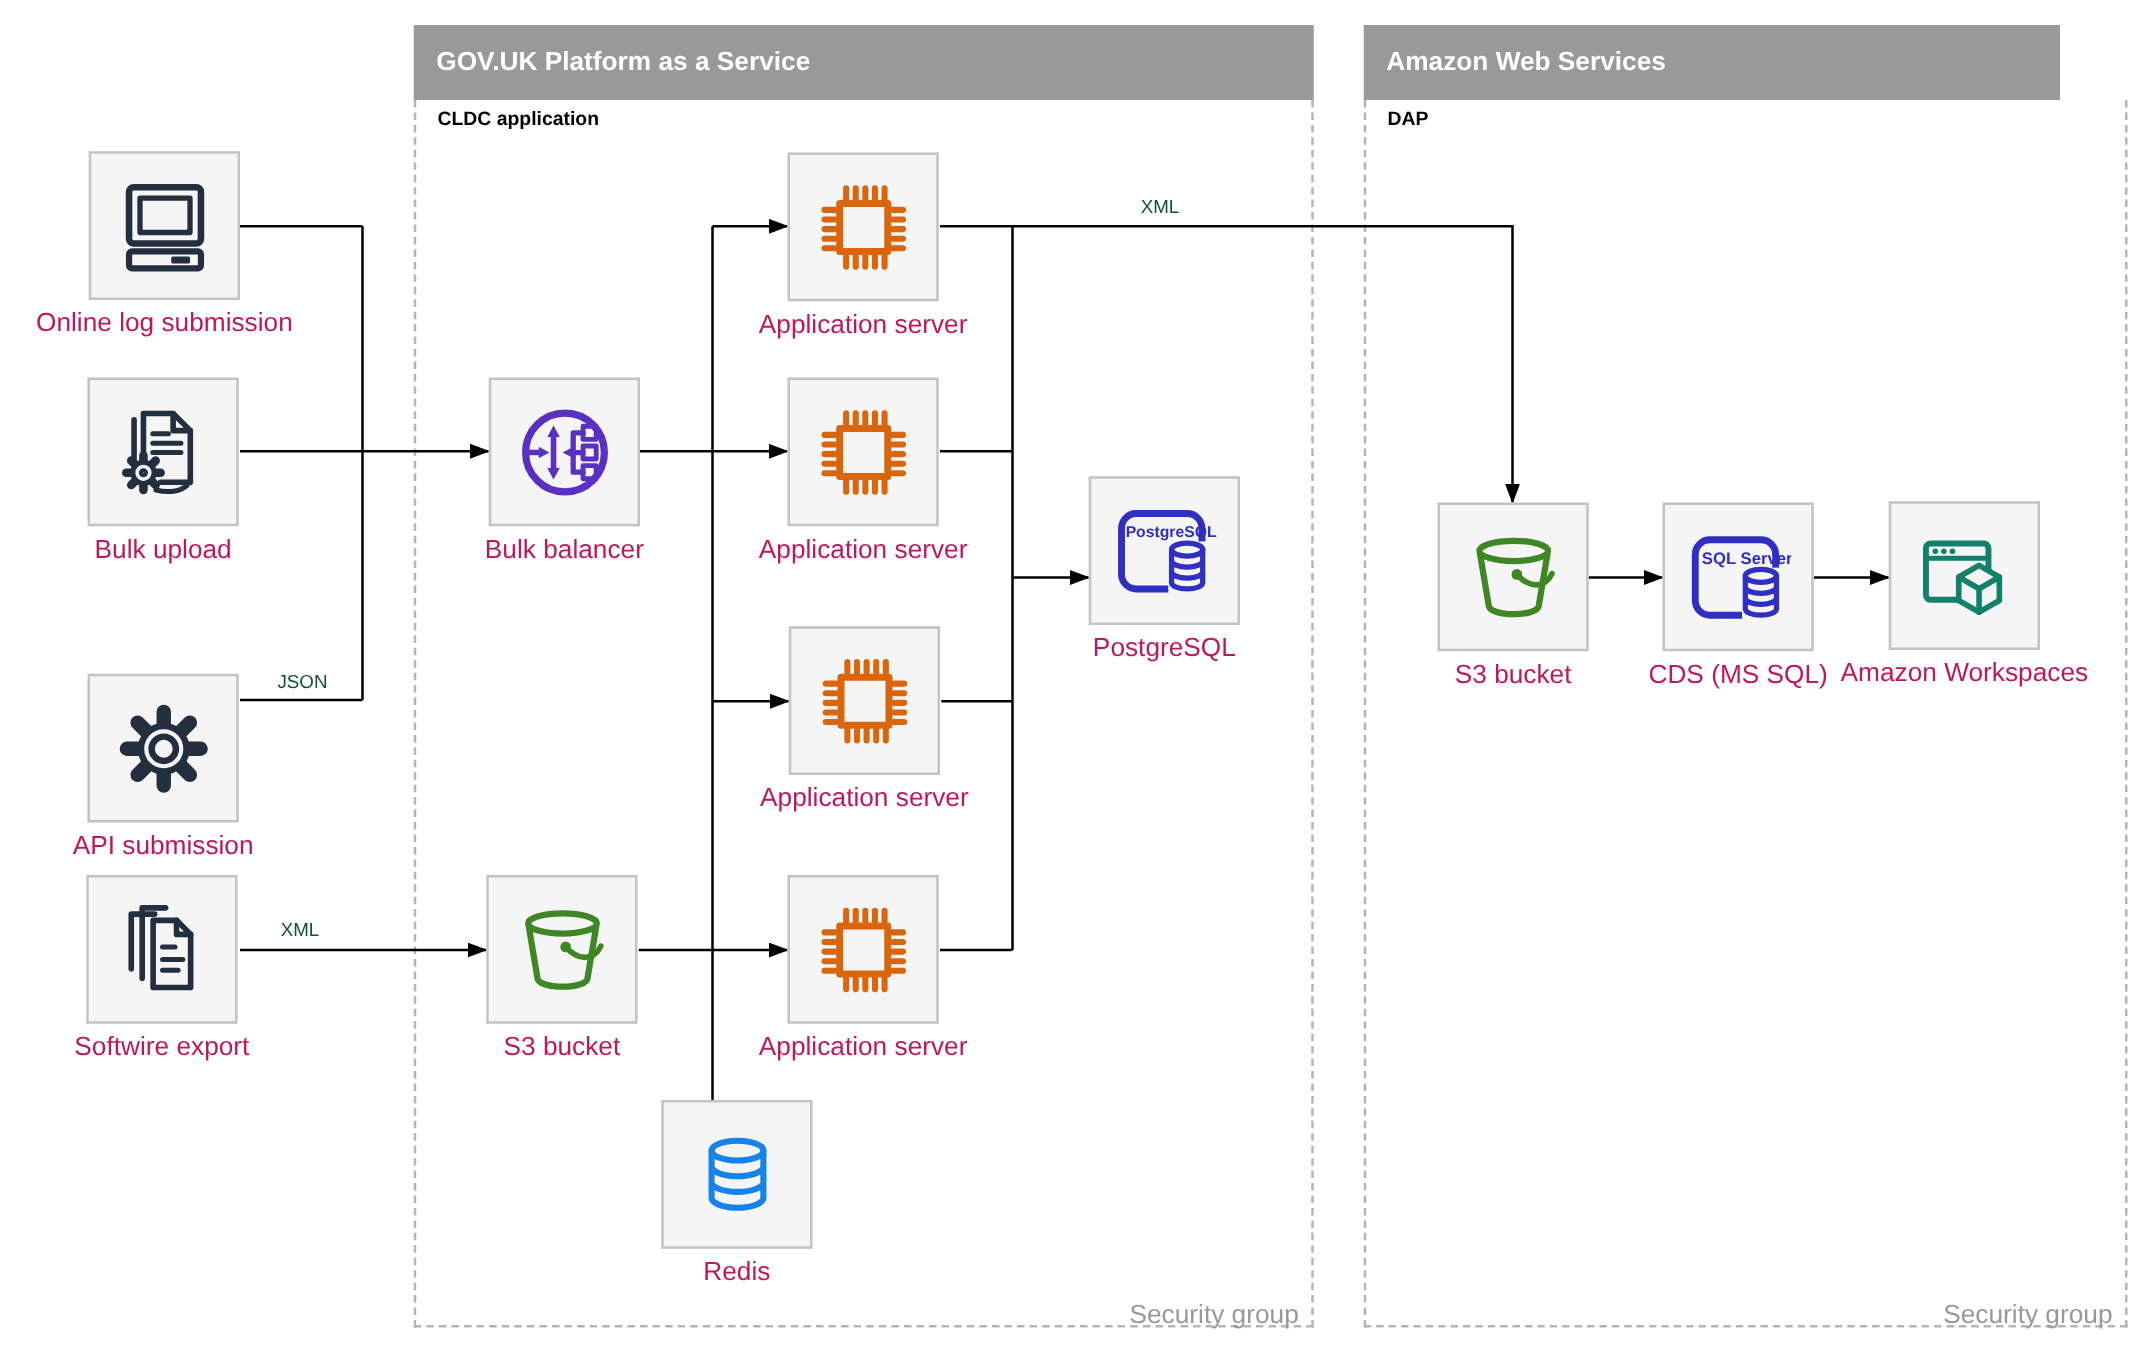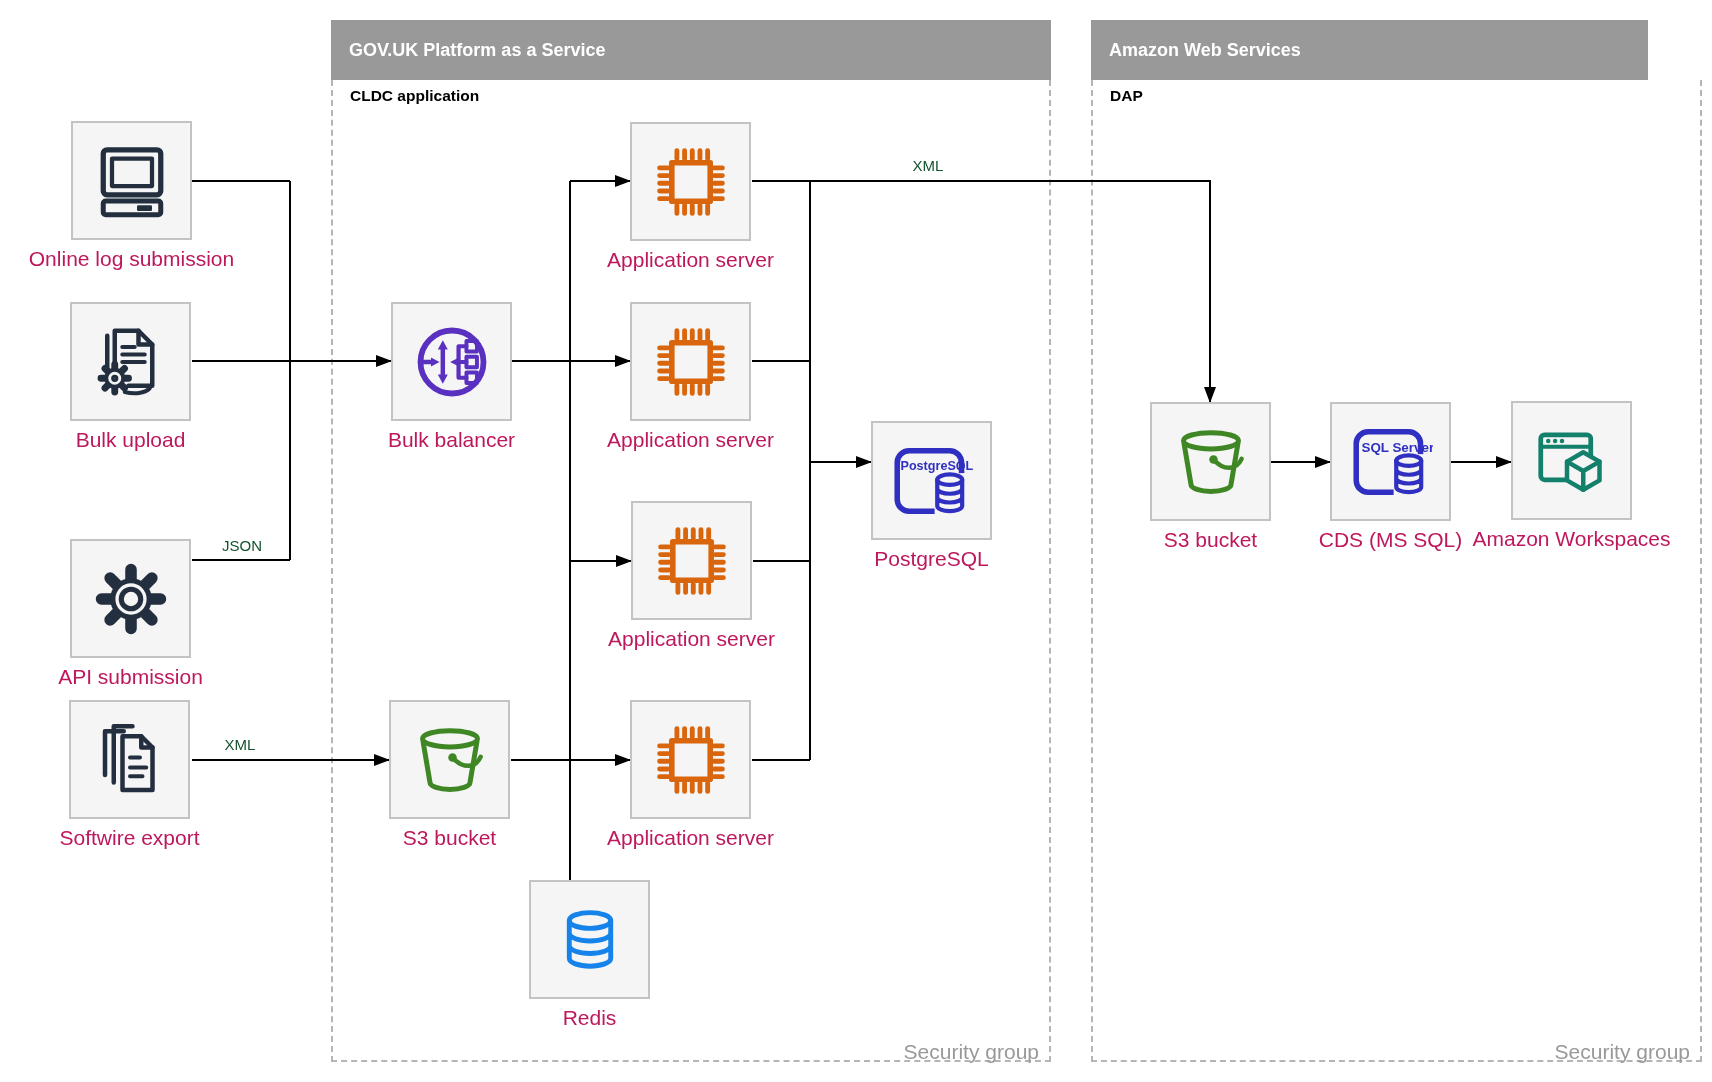--- a/index.html
+++ b/index.html
@@ -6,21 +6,21 @@
     --c-header_gray:#999999; --c-node_fill:#f5f5f5; --c-node_border:#c3c3c3;
     --c-dark_icon:#232f3e; --c-orange:#d9660d; --c-purple:#5a30c1; --c-green:#3f8624;
     --c-indigo:#2f2fc1; --c-redis_blue:#1583e9; --c-teal:#12806b;
     --c-edge_black:#000000; --c-dashed_border:#b5b5b5; --c-muted_text:#999999;
   }
   html,body{margin:0;padding:0;background:#fff;}
   .canvas{position:relative;width:1712px;height:1082px;background:#fff;
     font-family:"Liberation Sans","DejaVu Sans",sans-serif;overflow:hidden;}
 
   .group-header{position:absolute;height:60px;background:var(--c-header_gray);
-    color:#fff;font-size:18px;font-weight:bold;line-height:60px;padding-left:18px;
+    color:#fff;font-size:21px;font-weight:bold;line-height:60px;padding-left:18px;
     box-sizing:border-box;}
   .group-body{position:absolute;border:2px dashed var(--c-dashed_border);border-top:none;
     box-sizing:border-box;}
   .group-sublabel{position:absolute;font-size:15.5px;font-weight:bold;color:#000;}
   .group-footer{position:absolute;font-size:21px;color:var(--c-muted_text);}
 
   .edges{position:absolute;left:0;top:0;}
   .edges path{stroke:var(--c-edge_black);stroke-width:2;fill:none;}
 
   .node{position:absolute;}
@@ -219,21 +219,21 @@
         <rect class="sIc" x="17" y="17" width="30" height="30" stroke-width="4.4"></rect>
         <path class="sIc" d="M21,7.5 V14 M27,7.5 V14 M33,7.5 V14 M39,7.5 V14 M45,7.5 V14
                              M21,50 V56.5 M27,50 V56.5 M33,50 V56.5 M39,50 V56.5 M45,50 V56.5
                              M7.5,21 H14 M7.5,27 H14 M7.5,33 H14 M7.5,39 H14 M7.5,45 H14
                              M50,21 H56.5 M50,27 H56.5 M50,33 H56.5 M50,39 H56.5 M50,45 H56.5" stroke-width="3.8"></path>
       </svg>
     </div>
     <div class="nlabel">Application server</div>
   </div>
 
-  <div class="node" style="left:871px;top:421px;border-radius:14px;">
+  <div class="node" style="left:871px;top:381px;border-radius:14px;">
     <div class="nbox">
       <svg class="icon-indigo" width="84" height="84" viewBox="0 0 64 64">
         <rect class="sIc" x="5.5" y="9" width="49" height="46" rx="9" stroke-width="4.2"></rect>
         <text class="icTxt" x="8" y="23.5" font-size="9.6">PostgreSQL</text>
         <rect class="mask" x="34" y="26" width="25" height="32"></rect>
         <path class="mask" d="M36,31 a9.5,4 0 0 1 19,0 V51 a9.5,4 0 0 1 -19,0 Z"></path>
         <ellipse class="sIc" cx="45.5" cy="31" rx="9.5" ry="4" stroke-width="3.2"></ellipse>
         <path class="sIc" d="M36,31 V51 M55,31 V51 M36,51 a9.5,4 0 0 0 19,0 M36,37.7 a9.5,4 0 0 0 19,0 M36,44.4 a9.5,4 0 0 0 19,0" stroke-width="3.2"></path>
       </svg>
     </div>

